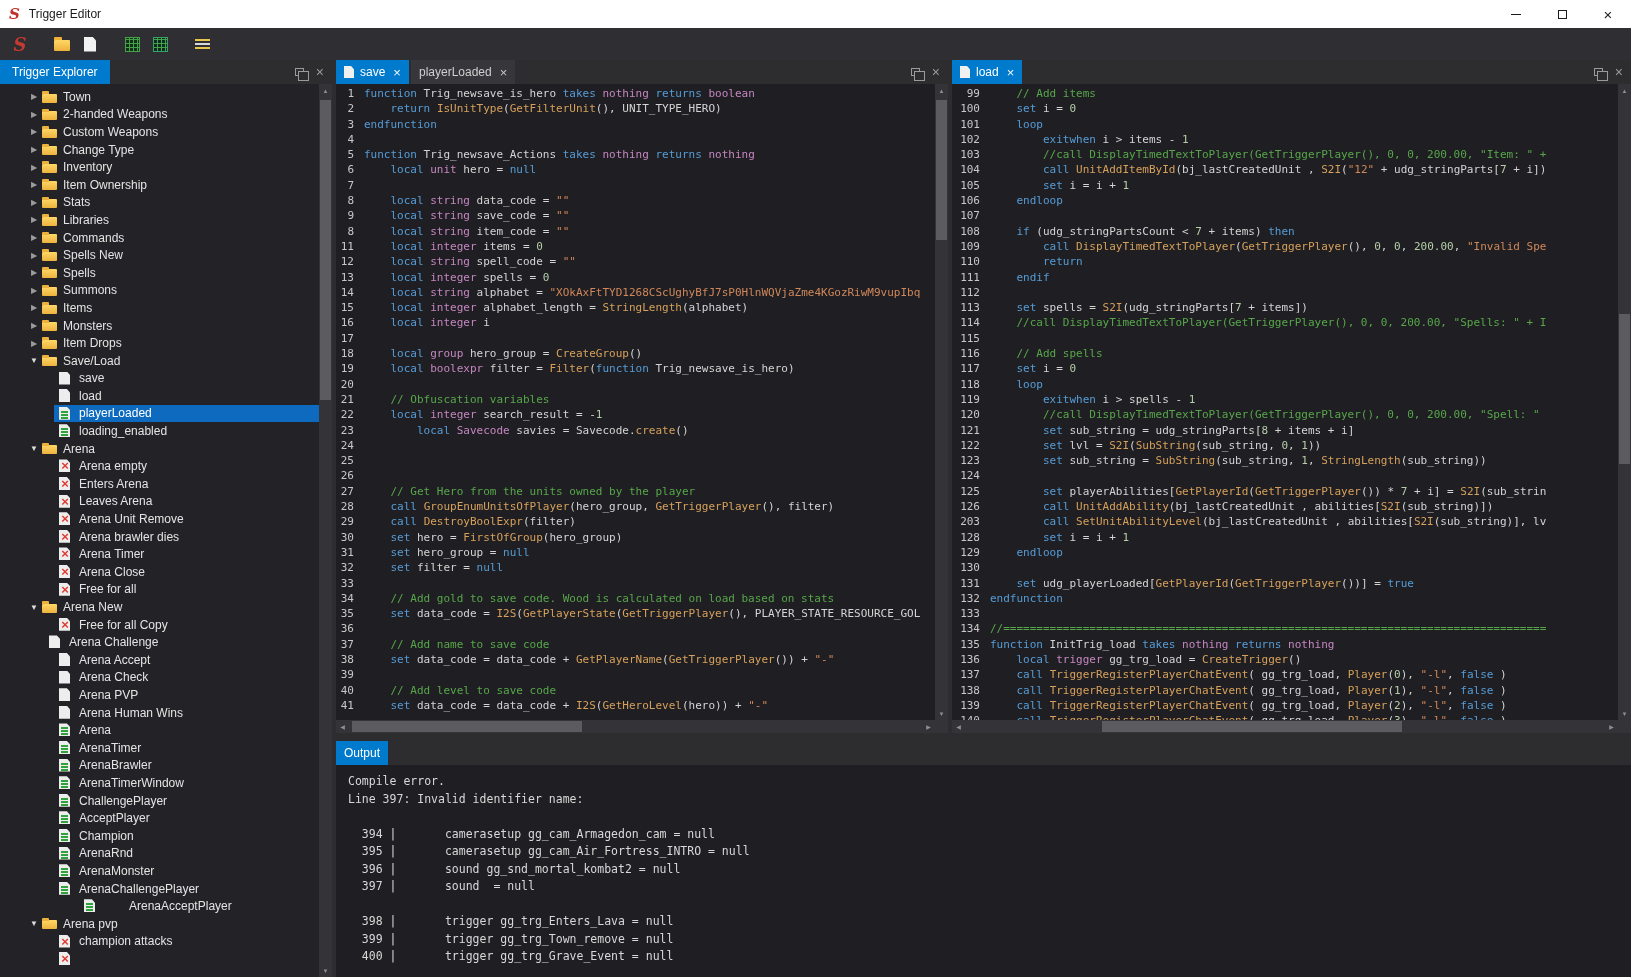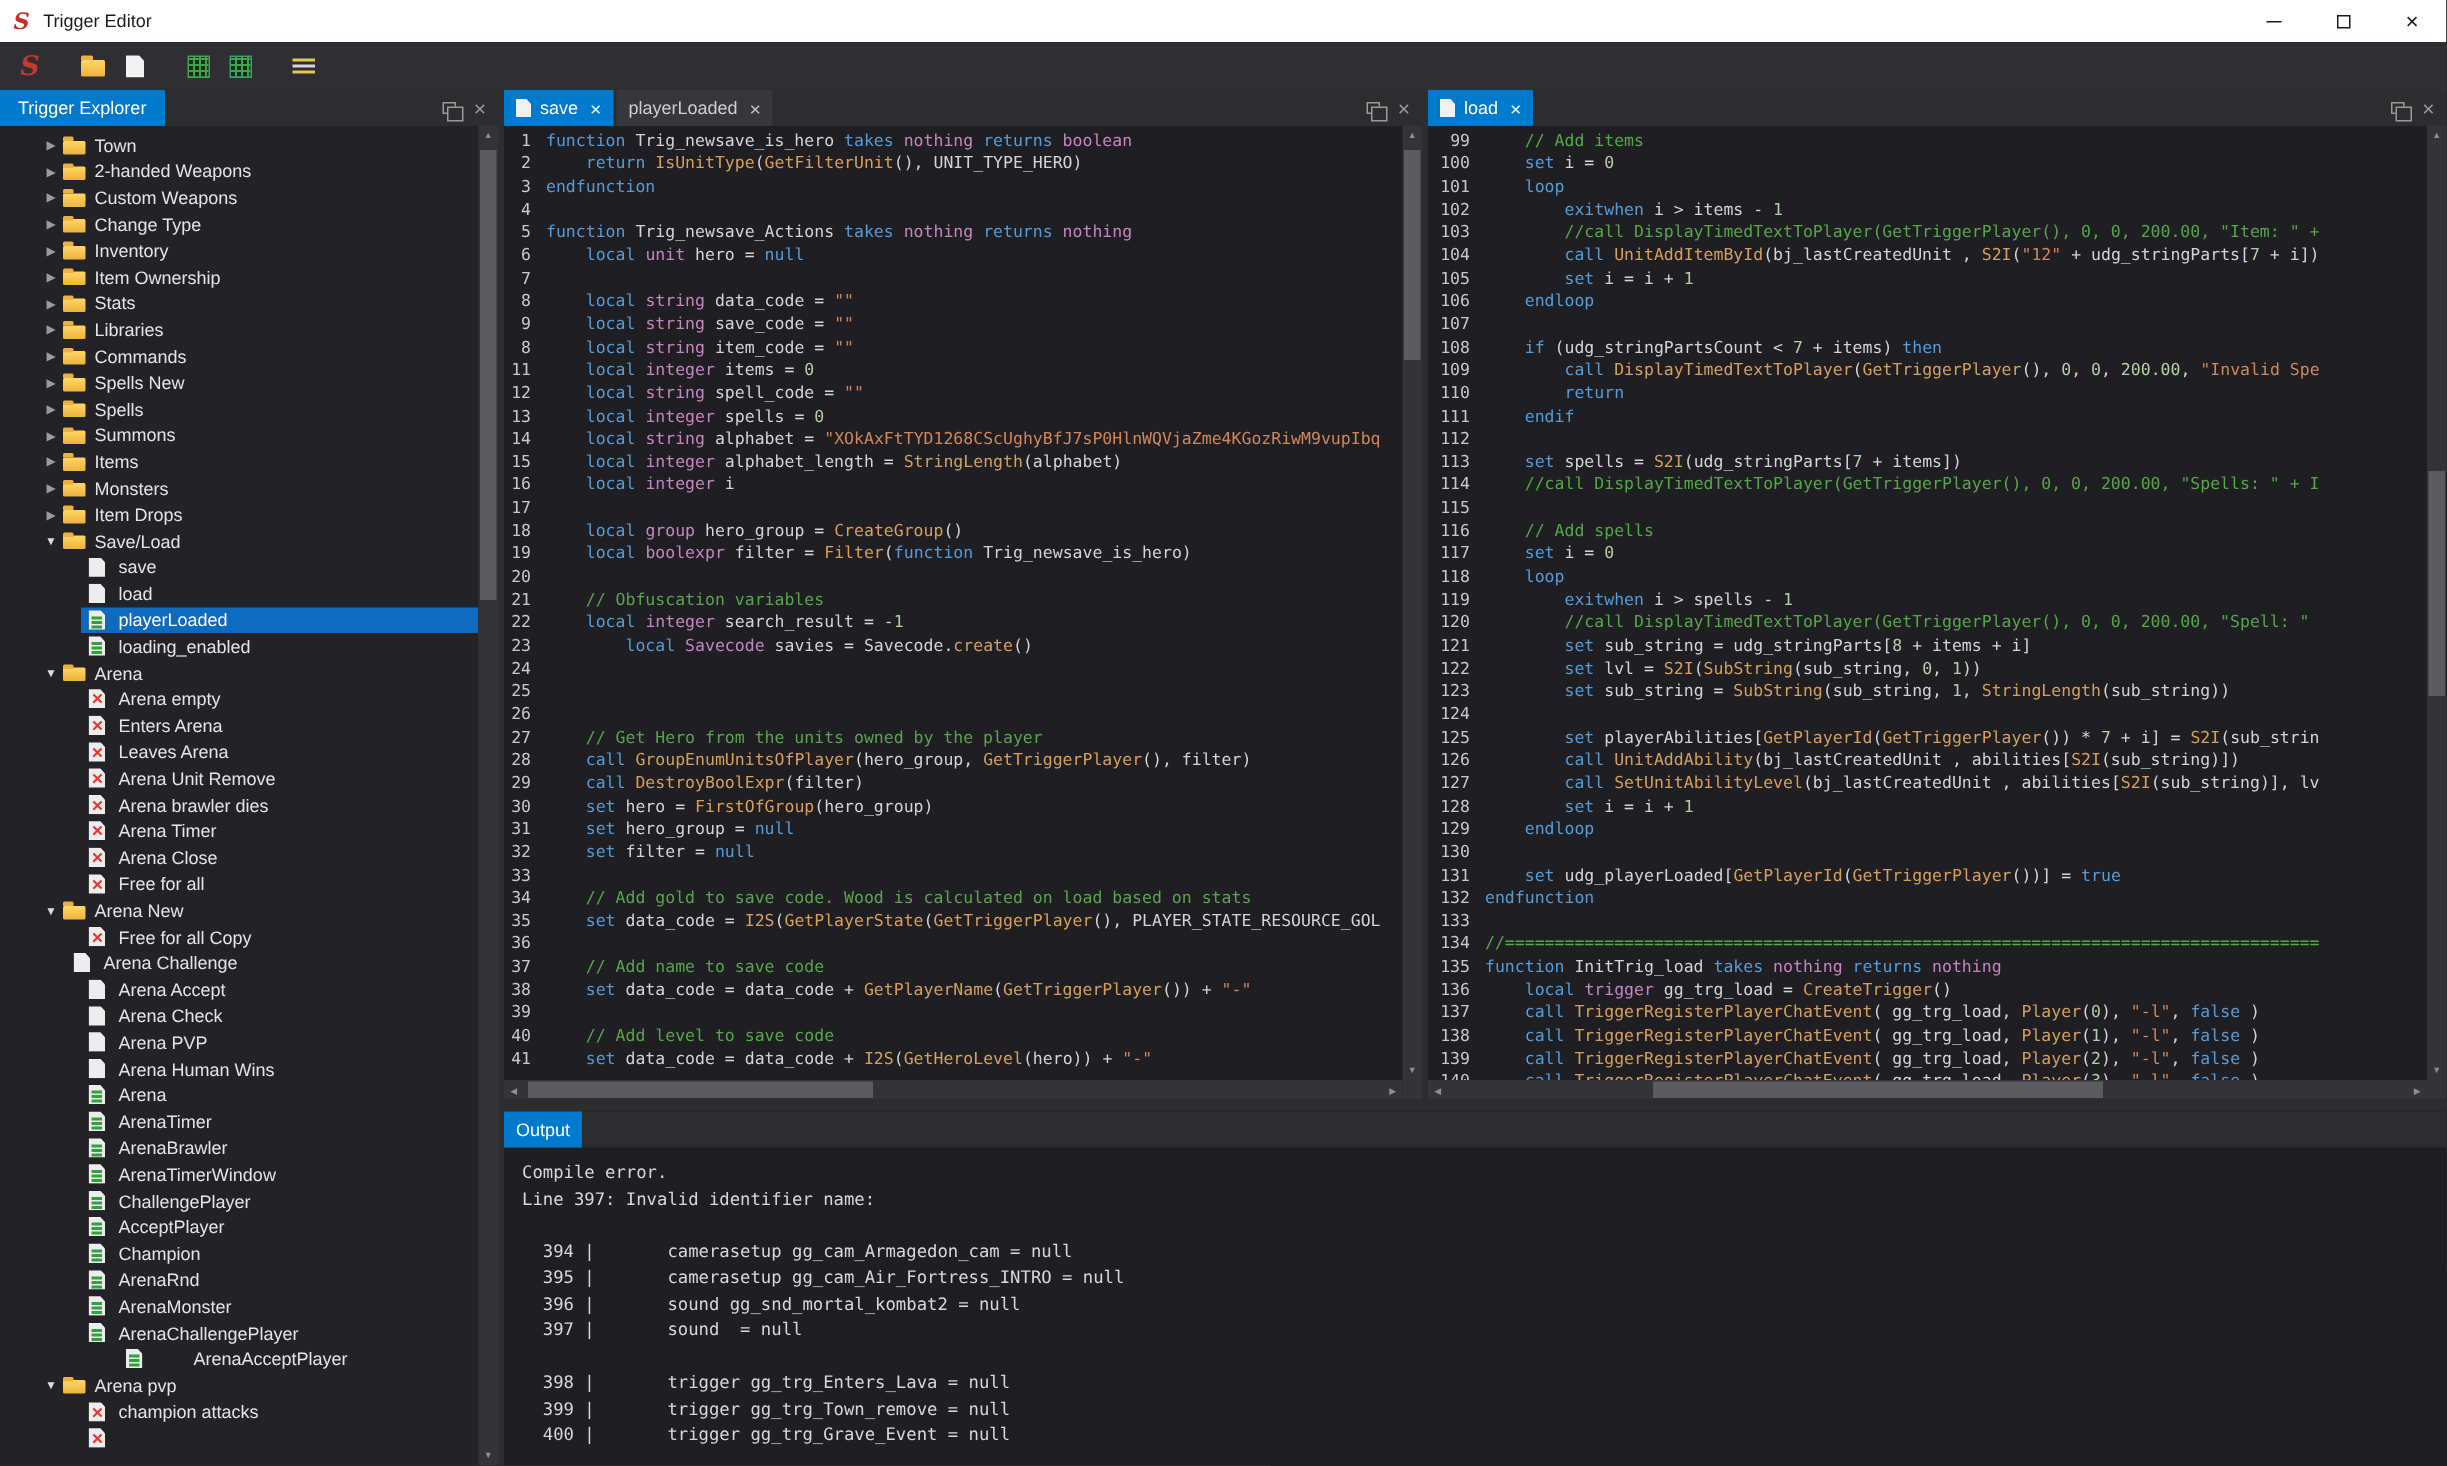--- a/index.html
+++ b/index.html
@@ -536,21 +536,21 @@
         <div class="code-line"><span class="lnum">117</span><span class="ltext"><span class="tk-p">    </span><span class="tk-k">set</span><span class="tk-p"> i = </span><span class="tk-n">0</span></span></div>
         <div class="code-line"><span class="lnum">118</span><span class="ltext"><span class="tk-p">    </span><span class="tk-k">loop</span></span></div>
         <div class="code-line"><span class="lnum">119</span><span class="ltext"><span class="tk-p">        </span><span class="tk-k">exitwhen</span><span class="tk-p"> i &gt; spells - </span><span class="tk-n">1</span></span></div>
         <div class="code-line"><span class="lnum">120</span><span class="ltext"><span class="tk-p">        </span><span class="tk-c">//call DisplayTimedTextToPlayer(GetTriggerPlayer(), 0, 0, 200.00, "Spell: " </span></span></div>
         <div class="code-line"><span class="lnum">121</span><span class="ltext"><span class="tk-p">        </span><span class="tk-k">set</span><span class="tk-p"> sub_string = udg_stringParts[</span><span class="tk-n">8</span><span class="tk-p"> + items + i]</span></span></div>
         <div class="code-line"><span class="lnum">122</span><span class="ltext"><span class="tk-p">        </span><span class="tk-k">set</span><span class="tk-p"> lvl = </span><span class="tk-f">S2I</span><span class="tk-p">(</span><span class="tk-f">SubString</span><span class="tk-p">(sub_string, </span><span class="tk-n">0</span><span class="tk-p">, </span><span class="tk-n">1</span><span class="tk-p">))</span></span></div>
         <div class="code-line"><span class="lnum">123</span><span class="ltext"><span class="tk-p">        </span><span class="tk-k">set</span><span class="tk-p"> sub_string = </span><span class="tk-f">SubString</span><span class="tk-p">(sub_string, </span><span class="tk-n">1</span><span class="tk-p">, </span><span class="tk-f">StringLength</span><span class="tk-p">(sub_string))</span></span></div>
         <div class="code-line"><span class="lnum">124</span><span class="ltext"></span></div>
         <div class="code-line"><span class="lnum">125</span><span class="ltext"><span class="tk-p">        </span><span class="tk-k">set</span><span class="tk-p"> playerAbilities[</span><span class="tk-f">GetPlayerId</span><span class="tk-p">(</span><span class="tk-f">GetTriggerPlayer</span><span class="tk-p">()) * </span><span class="tk-n">7</span><span class="tk-p"> + i] = </span><span class="tk-f">S2I</span><span class="tk-p">(sub_strin</span></span></div>
         <div class="code-line"><span class="lnum">126</span><span class="ltext"><span class="tk-p">        </span><span class="tk-k">call</span><span class="tk-p"> </span><span class="tk-f">UnitAddAbility</span><span class="tk-p">(bj_lastCreatedUnit , abilities[</span><span class="tk-f">S2I</span><span class="tk-p">(sub_string)])</span></span></div>
-        <div class="code-line"><span class="lnum">127</span><span class="ltext"><span class="tk-p">        </span><span class="tk-k">call</span><span class="tk-p"> </span><span class="tk-f">SetUnitAbilityLevel</span><span class="tk-p">(bj_lastCreatedUnit , abilities[</span><span class="tk-f">S2I</span><span class="tk-p">(sub_string)], lv</span></span></div>
+        <div class="code-line"><span class="lnum">203</span><span class="ltext"><span class="tk-p">        </span><span class="tk-k">call</span><span class="tk-p"> </span><span class="tk-f">SetUnitAbilityLevel</span><span class="tk-p">(bj_lastCreatedUnit , abilities[</span><span class="tk-f">S2I</span><span class="tk-p">(sub_string)], lv</span></span></div>
         <div class="code-line"><span class="lnum">128</span><span class="ltext"><span class="tk-p">        </span><span class="tk-k">set</span><span class="tk-p"> i = i + </span><span class="tk-n">1</span></span></div>
         <div class="code-line"><span class="lnum">129</span><span class="ltext"><span class="tk-p">    </span><span class="tk-k">endloop</span></span></div>
         <div class="code-line"><span class="lnum">130</span><span class="ltext"></span></div>
         <div class="code-line"><span class="lnum">131</span><span class="ltext"><span class="tk-p">    </span><span class="tk-k">set</span><span class="tk-p"> udg_playerLoaded[</span><span class="tk-f">GetPlayerId</span><span class="tk-p">(</span><span class="tk-f">GetTriggerPlayer</span><span class="tk-p">())] = </span><span class="tk-k">true</span></span></div>
         <div class="code-line"><span class="lnum">132</span><span class="ltext"><span class="tk-k">endfunction</span></span></div>
         <div class="code-line"><span class="lnum">133</span><span class="ltext"></span></div>
         <div class="code-line"><span class="lnum">134</span><span class="ltext"><span class="tk-c">//==================================================================================</span></span></div>
         <div class="code-line"><span class="lnum">135</span><span class="ltext"><span class="tk-k">function</span><span class="tk-p"> InitTrig_load </span><span class="tk-k">takes</span><span class="tk-p"> </span><span class="tk-t">nothing</span><span class="tk-p"> </span><span class="tk-k">returns</span><span class="tk-p"> </span><span class="tk-t">nothing</span></span></div>
         <div class="code-line"><span class="lnum">136</span><span class="ltext"><span class="tk-p">    </span><span class="tk-k">local</span><span class="tk-p"> </span><span class="tk-t">trigger</span><span class="tk-p"> gg_trg_load = </span><span class="tk-f">CreateTrigger</span><span class="tk-p">()</span></span></div>
         <div class="code-line"><span class="lnum">137</span><span class="ltext"><span class="tk-p">    </span><span class="tk-k">call</span><span class="tk-p"> </span><span class="tk-f">TriggerRegisterPlayerChatEvent</span><span class="tk-p">( gg_trg_load, </span><span class="tk-f">Player</span><span class="tk-p">(</span><span class="tk-n">0</span><span class="tk-p">), </span><span class="tk-s">"-l"</span><span class="tk-p">, </span><span class="tk-k">false</span><span class="tk-p"> )</span></span></div>

